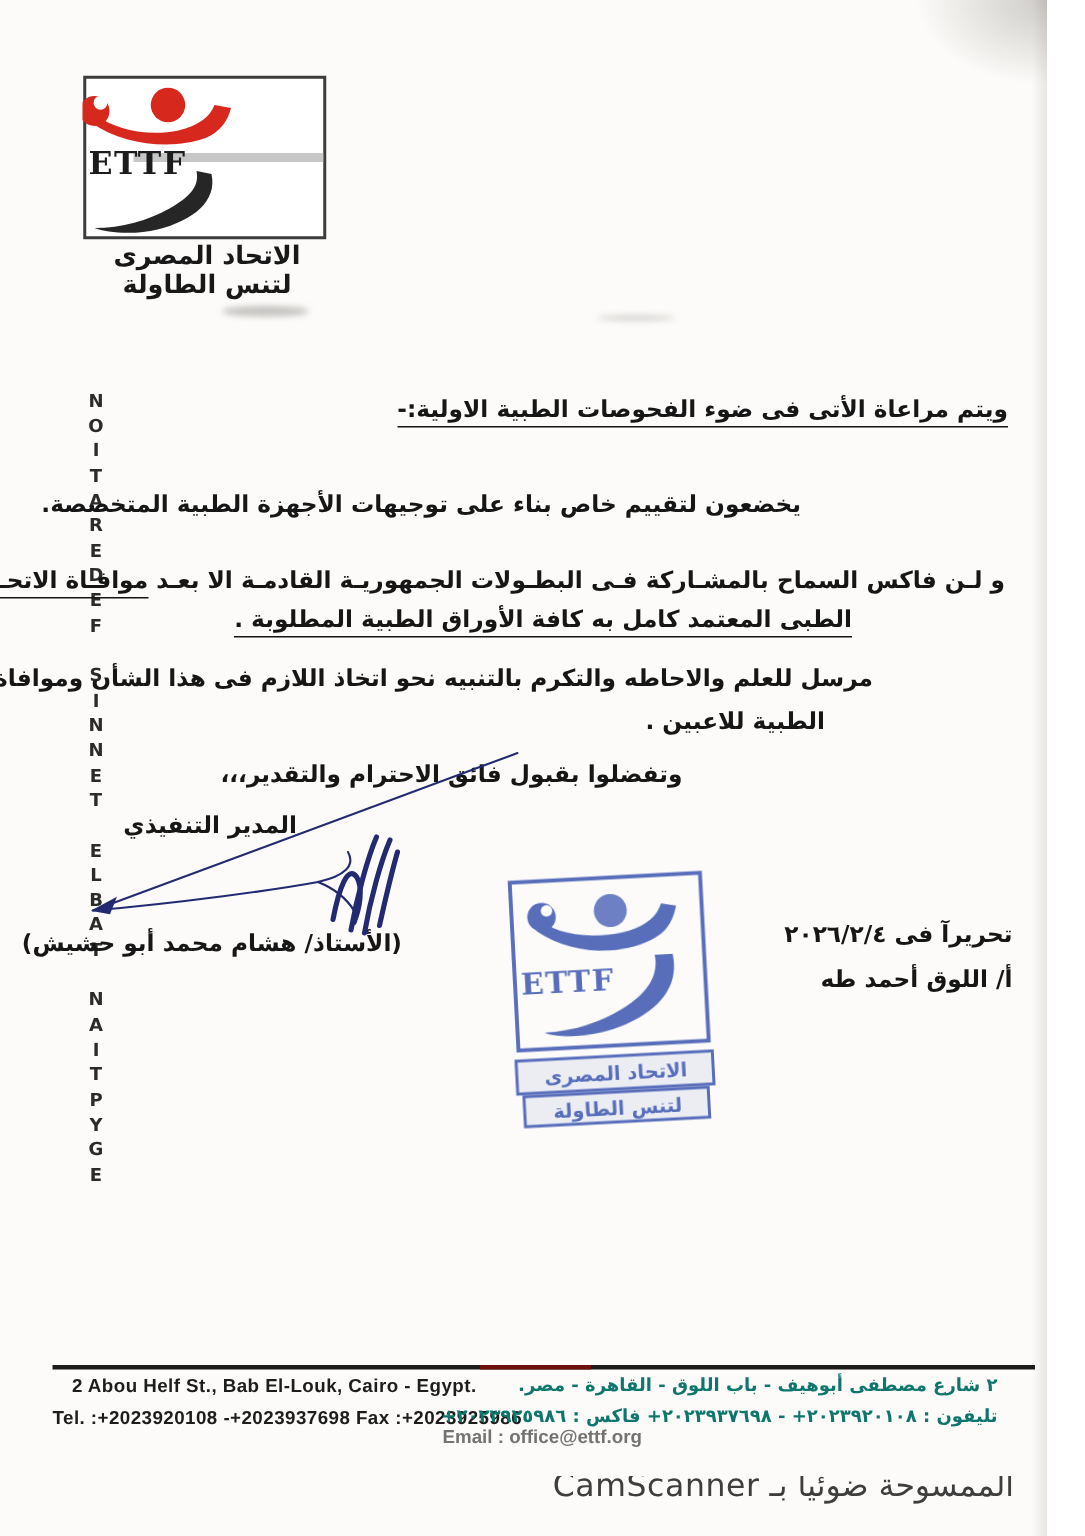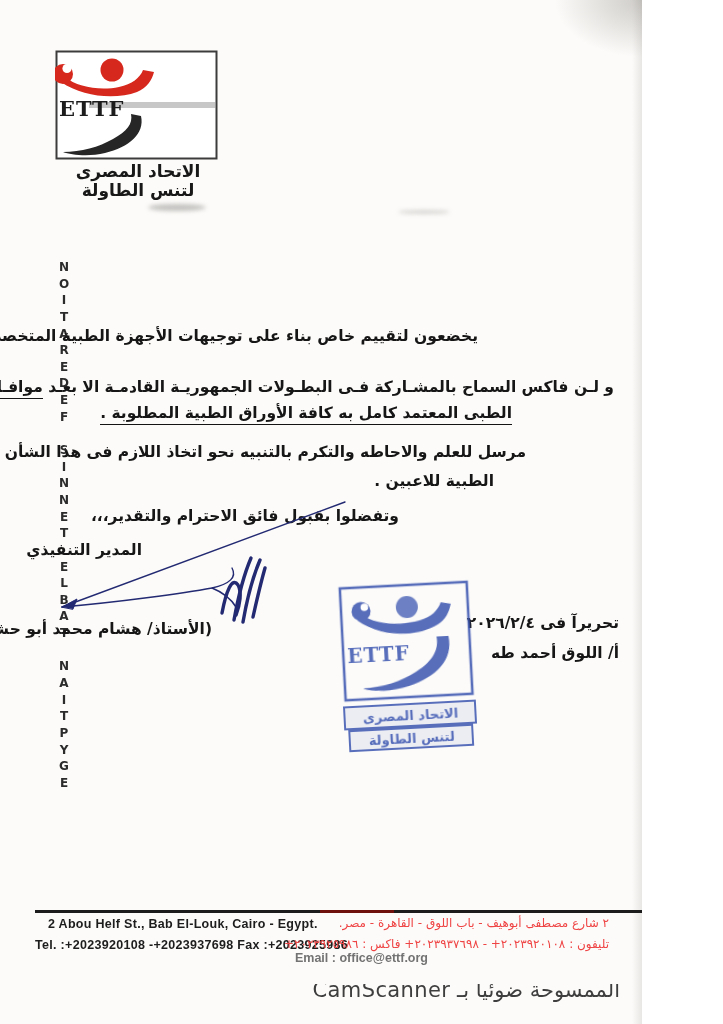--- a/index.html
+++ b/index.html
@@ -1,17 +1,17 @@
 <!DOCTYPE html>
 <html lang="ar"><head>
 <meta charset="utf-8">
 <style>
   html,body{margin:0;padding:0;background:#ffffff;}
   .page{
-    position:relative; width:642px; height:1024px; overflow:hidden;
+    position:relative; width:698px; height:1024px; overflow:hidden;
     background:#fcfbf9;
     font-family:"DejaVu Sans", sans-serif;
   }
   
   .corner-shadow{position:absolute;right:0;top:0;width:95px;height:62px;
     background:radial-gradient(ellipse at 100% 0%, rgba(130,125,118,.38), transparent 65%);}
   .edge-shadow{position:absolute;right:0;top:0;width:10px;height:100%;
     background:linear-gradient(to left, rgba(110,105,98,.14), transparent);}
   .smudge-a{position:absolute;left:148px;top:204px;width:58px;height:7px;border-radius:50%;
     background:rgba(90,88,85,.35);filter:blur(2px);}
@@ -35,21 +35,21 @@
   
   .ink-overlay{position:absolute;left:0;top:0;pointer-events:none;}
   
   .stamp{position:absolute;left:338px;top:580px;width:142px;height:174px;
     transform:rotate(-3deg);opacity:.85;filter:blur(.4px);}
   
   .footer-line{position:absolute;left:35px;top:910px;width:655px;height:3px;background:#1c1c1c;}
   .footer-line-red{position:absolute;left:320px;top:910px;width:74px;height:3px;background:#6e100b;}
   .ft-en{position:absolute;font-family:"Liberation Sans", sans-serif;font-weight:bold;
     color:#1d1d1d;font-size:12.5px;letter-spacing:.3px;white-space:nowrap;}
-  .ft-ar{position:absolute;direction:rtl;font-weight:normal;color:#ef4444;font-size:12px;
+  .ft-ar{position:absolute;direction:rtl;font-weight:bold;color:#0f766e;font-size:12px;
     white-space:nowrap;}
   .ft-email{position:absolute;left:0;top:951px;width:723px;text-align:center;
     font-family:"Liberation Sans", sans-serif;font-weight:bold;color:#737373;font-size:12.5px;}
   
   .watermark-clip{position:absolute;right:22px;top:984px;height:25px;overflow:hidden;}
   .watermark-text{direction:rtl;color:#3e3e3e;font-size:21px;line-height:30px;
     margin-top:-9px;letter-spacing:.4px;white-space:nowrap;}
 </style>
 </head>
 <body>
@@ -106,20 +106,23 @@
       <span>N</span>
       <span>A</span>
       <span>I</span>
       <span>T</span>
       <span>P</span>
       <span>Y</span>
       <span>G</span>
       <span>E</span>
     </div>
 
+  <div class="ar" style="top:264px;right:26px;">
+    <span class="u">ويتم مراعاة الأتى فى ضوء الفحوصات الطبية الاولية:-</span>
+  </div>
 
   <div class="ar" style="top:327px;right:164px;">يخضعون لتقييم خاص بناء على توجيهات الأجهزة الطبية المتخصصة.</div>
 
   <div class="ar" style="top:378px;right:28px;">
     <span>و لـن فاكس السماح بالمشـاركة فـى البطـولات الجمهوريـة القادمـة الا بعـد </span><span class="u">موافـاة الاتحـاد بالكشـف</span>
   </div>
   <div class="ar" style="top:404px;right:130px;">
     <span class="u">الطبى المعتمد كامل به كافة الأوراق الطبية المطلوبة .</span>
   </div>
 

